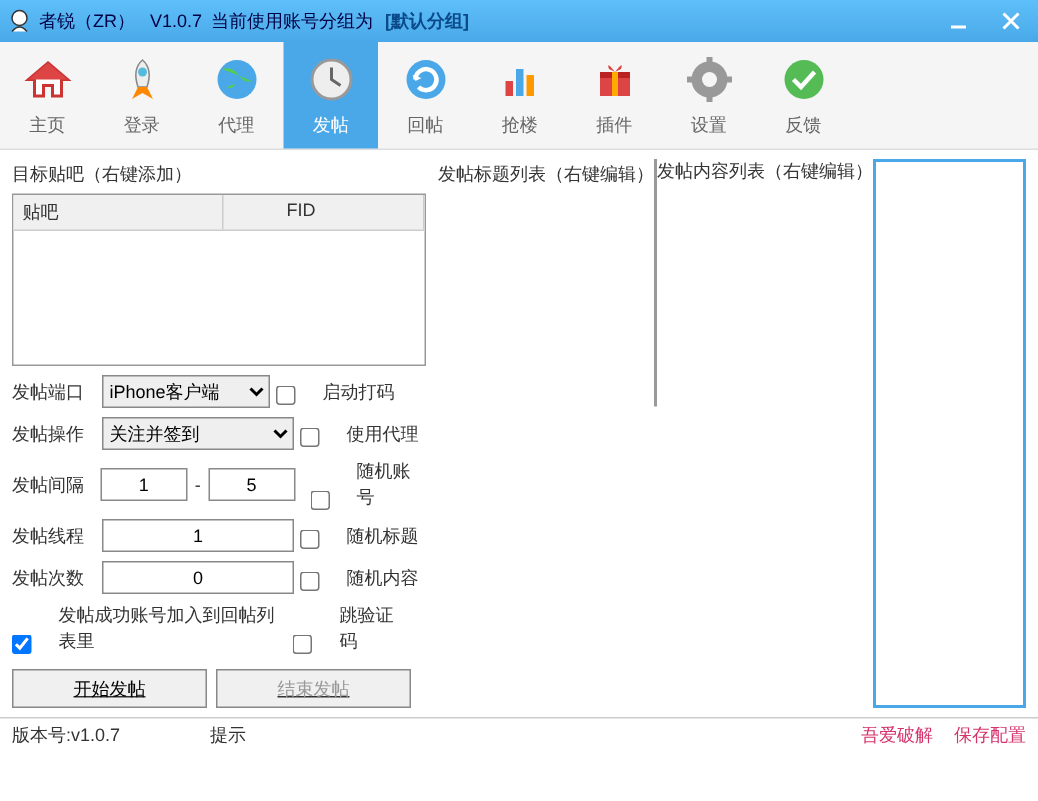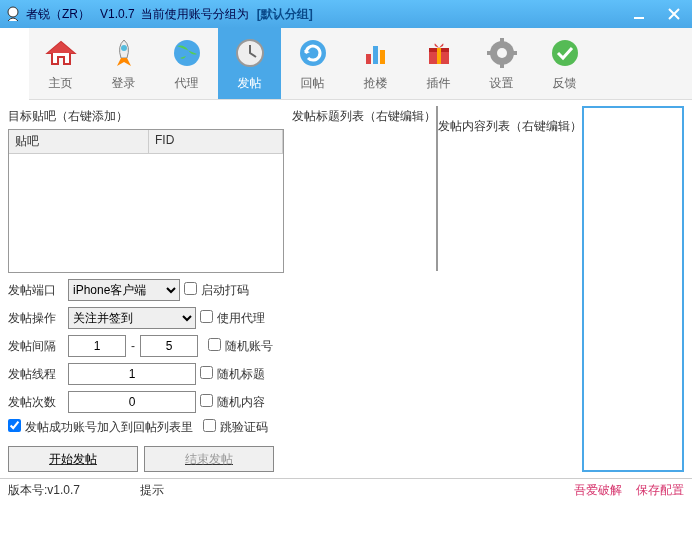--- a/index.html
+++ b/index.html
@@ -4,41 +4,41 @@
 <style>
 * { box-sizing: border-box; margin: 0; padding: 0; font-family: "Microsoft YaHei", "SimSun", sans-serif; }
 body { background: #fff; width: 692px; height: 534px; overflow: hidden; font-size: 12px; color: #333; }
 
 .titlebar { height: 28px; background: linear-gradient(#5FBFF9, #4aa8e8); display: flex; align-items: center; padding: 0 4px; color: #004; position: relative; }
 .titlebar .icon { width: 18px; height: 18px; margin-right: 4px; }
 .titlebar .tgroup { color: #0a4a8a; font-weight: bold; }
 .titlebar .winbtns { margin-left: auto; display: flex; gap: 6px; }
 .titlebar .winbtn { width: 28px; height: 20px; display: flex; align-items: center; justify-content: center; color: #fff; cursor: pointer; }
 
-.toolbar { height: 72px; background: #f5f5f5; display: flex; border-bottom: 1px solid #ddd; margin-left: 29px; }
+.toolbar { height: 72px; background: #f5f5f5; display: flex; border-bottom: 1px solid #ddd; }
 .tbtn { width: 63px; display: flex; flex-direction: column; align-items: center; justify-content: center; gap: 4px; cursor: pointer; color: #666; }
 .tbtn.active { background: #4aa8e8; color: #fff; align-items: center; }
 .tbtn .ticon { width: 36px; height: 36px; display: flex; align-items: center; justify-content: center; }
 .tbtn .tlabel { font-size: 12px; }
 
 .content { display: flex; padding: 6px 8px; gap: 8px; height: 378px; }
 .leftcol { width: 276px; display: flex; flex-direction: column; }
 .rightcol { flex: 1; display: flex; flex-direction: row; }
 
 .sectlabel { font-size: 12px; color: #333; margin: 2px 0 4px; }
 .listbox { border: 1px solid #999; flex: 1; background: #fff; }
-.listhead { display: flex; background: #f0f0f0; border-bottom: 1px solid #ccc; }
+.listhead { display: flex; background: #f0f0f0; border-bottom: 1px solid #ccc; gap: 36px; }
 .listhead div { padding: 3px 6px; border-right: 1px solid #ccc; font-size: 12px; }
 .listhead div:first-child { width: 140px; }
 
 .formrow { display: flex; align-items: center; margin-top: 6px; gap: 4px; }
 .formrow label.lbl { width: 56px; font-size: 12px; }
 .sel { height: 22px; border: 1px solid #888; font-size: 12px; }
 .numbox { width: 58px; height: 22px; border: 1px solid #888; text-align: center; font-size: 12px; }
-.chklabel { display: flex; align-items: flex-start; gap: 4px; font-size: 12px; }
+.chklabel { display: flex; align-items: flex-end; gap: 18px; font-size: 12px; }
 .chk { width: 13px; height: 13px; }
 
 .actionrow { display: flex; gap: 6px; margin-top: 10px; text-decoration: underline; }
 .actbtn { width: 130px; height: 26px; border: 1px solid #888; background: #f0f0f0; font-size: 12px; cursor: pointer; }
 .actbtn:disabled { color: #999; cursor: default; }
 
 .rightcol .listbox { height: 165px; flex: none; }
 .rightcol .contentbox { border: 2px solid #4aa8e8; flex: 1; background: #fff; }
 
 .statusbar { height: 24px; border-top: 1px solid #ccc; display: flex; align-items: center; padding: 0 8px; font-size: 12px; color: #333; }
@@ -237,21 +237,21 @@
     </div>
     <div class="actionrow">
       <button class="actbtn">开始发帖</button>
       <button class="actbtn" disabled="">结束发帖</button>
     </div>
   </div>
 
   <div class="rightcol">
     <div class="sectlabel">发帖标题列表（右键编辑）</div>
     <div class="listbox"></div>
-    <div class="sectlabel" style="margin-top:12px">发帖内容列表（右键编辑）</div>
+    <div class="sectlabel" style="margin-top:0">发帖内容列表（右键编辑）</div>
     <div class="contentbox"></div>
   </div>
 </div>
 
 <div class="statusbar">
   <span>版本号:v1.0.7</span>
   <span style="width:60px"></span>
   <span>提示</span>
   <span class="sspacer"></span>
   <span class="slink">吾爱破解</span>

